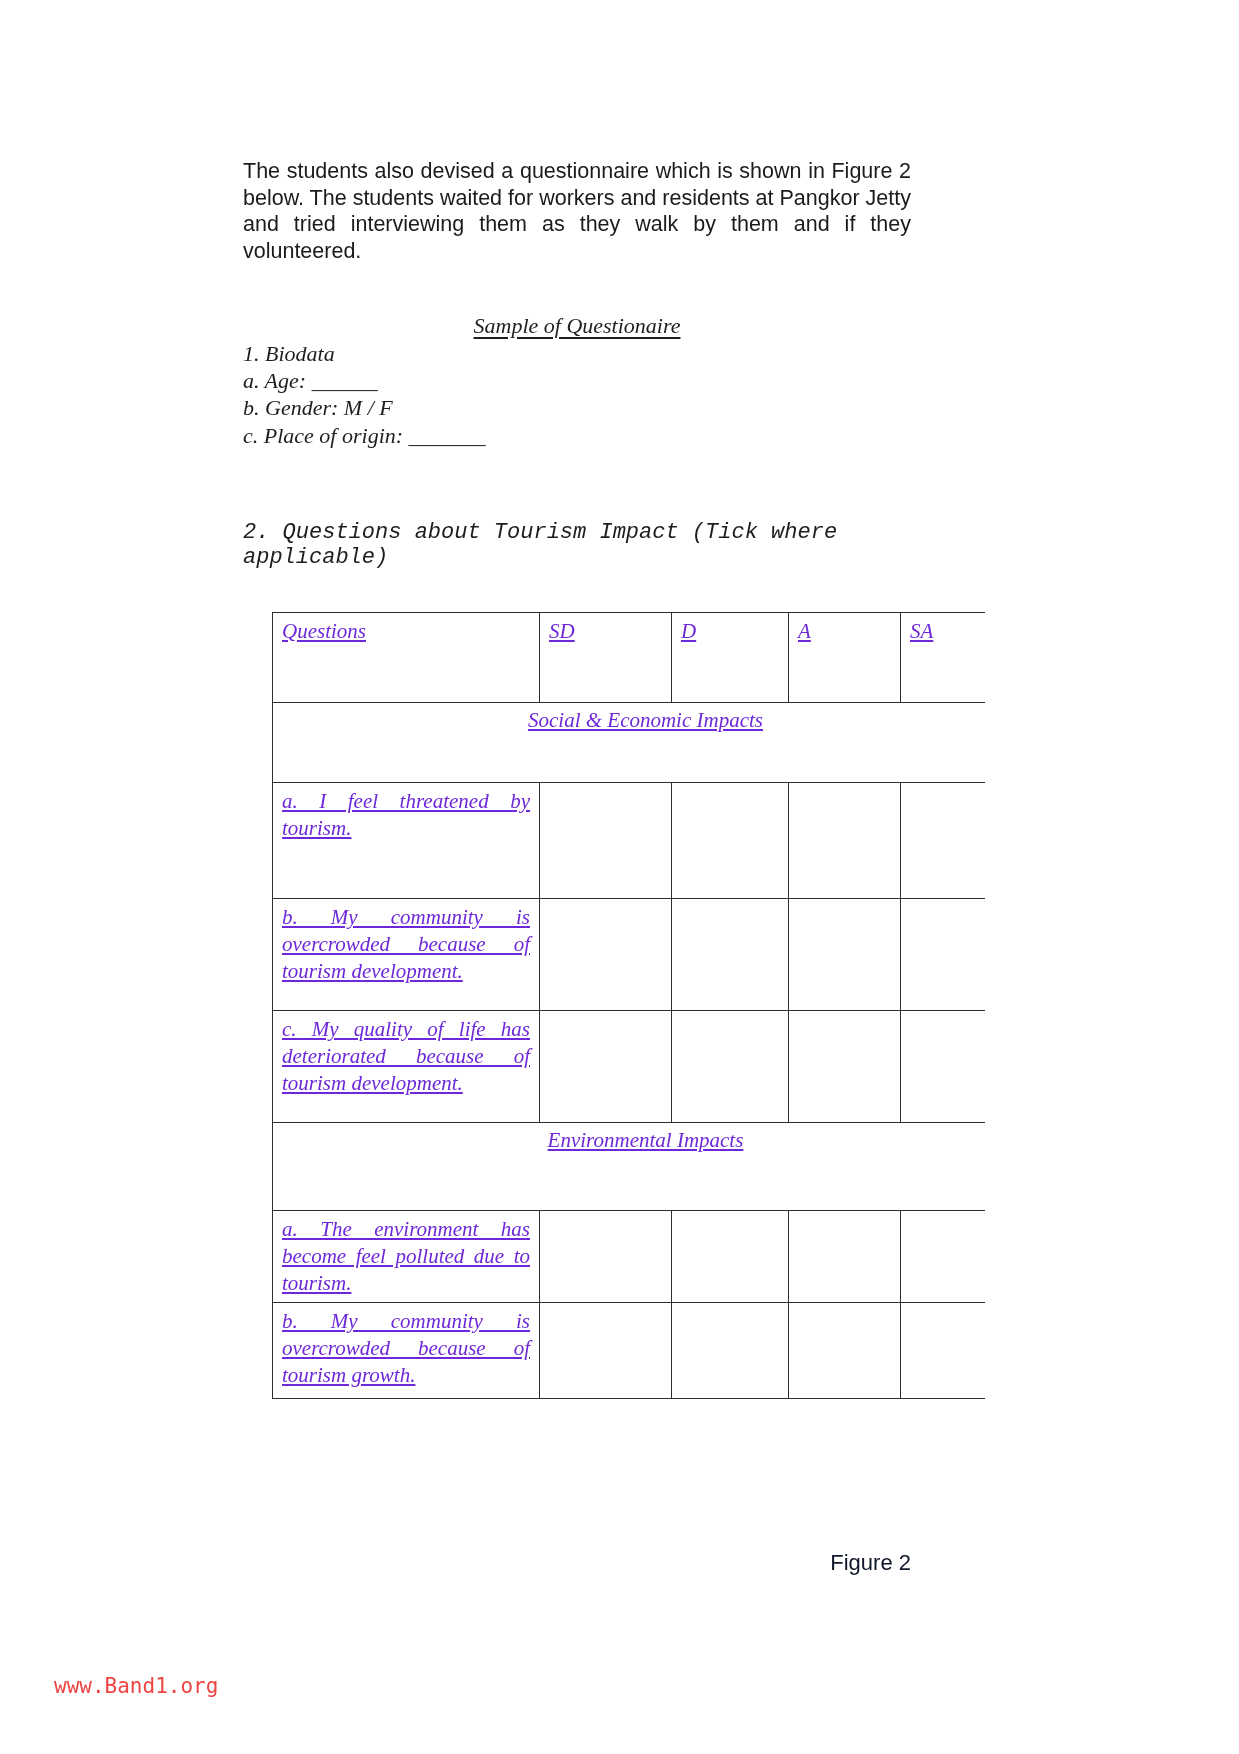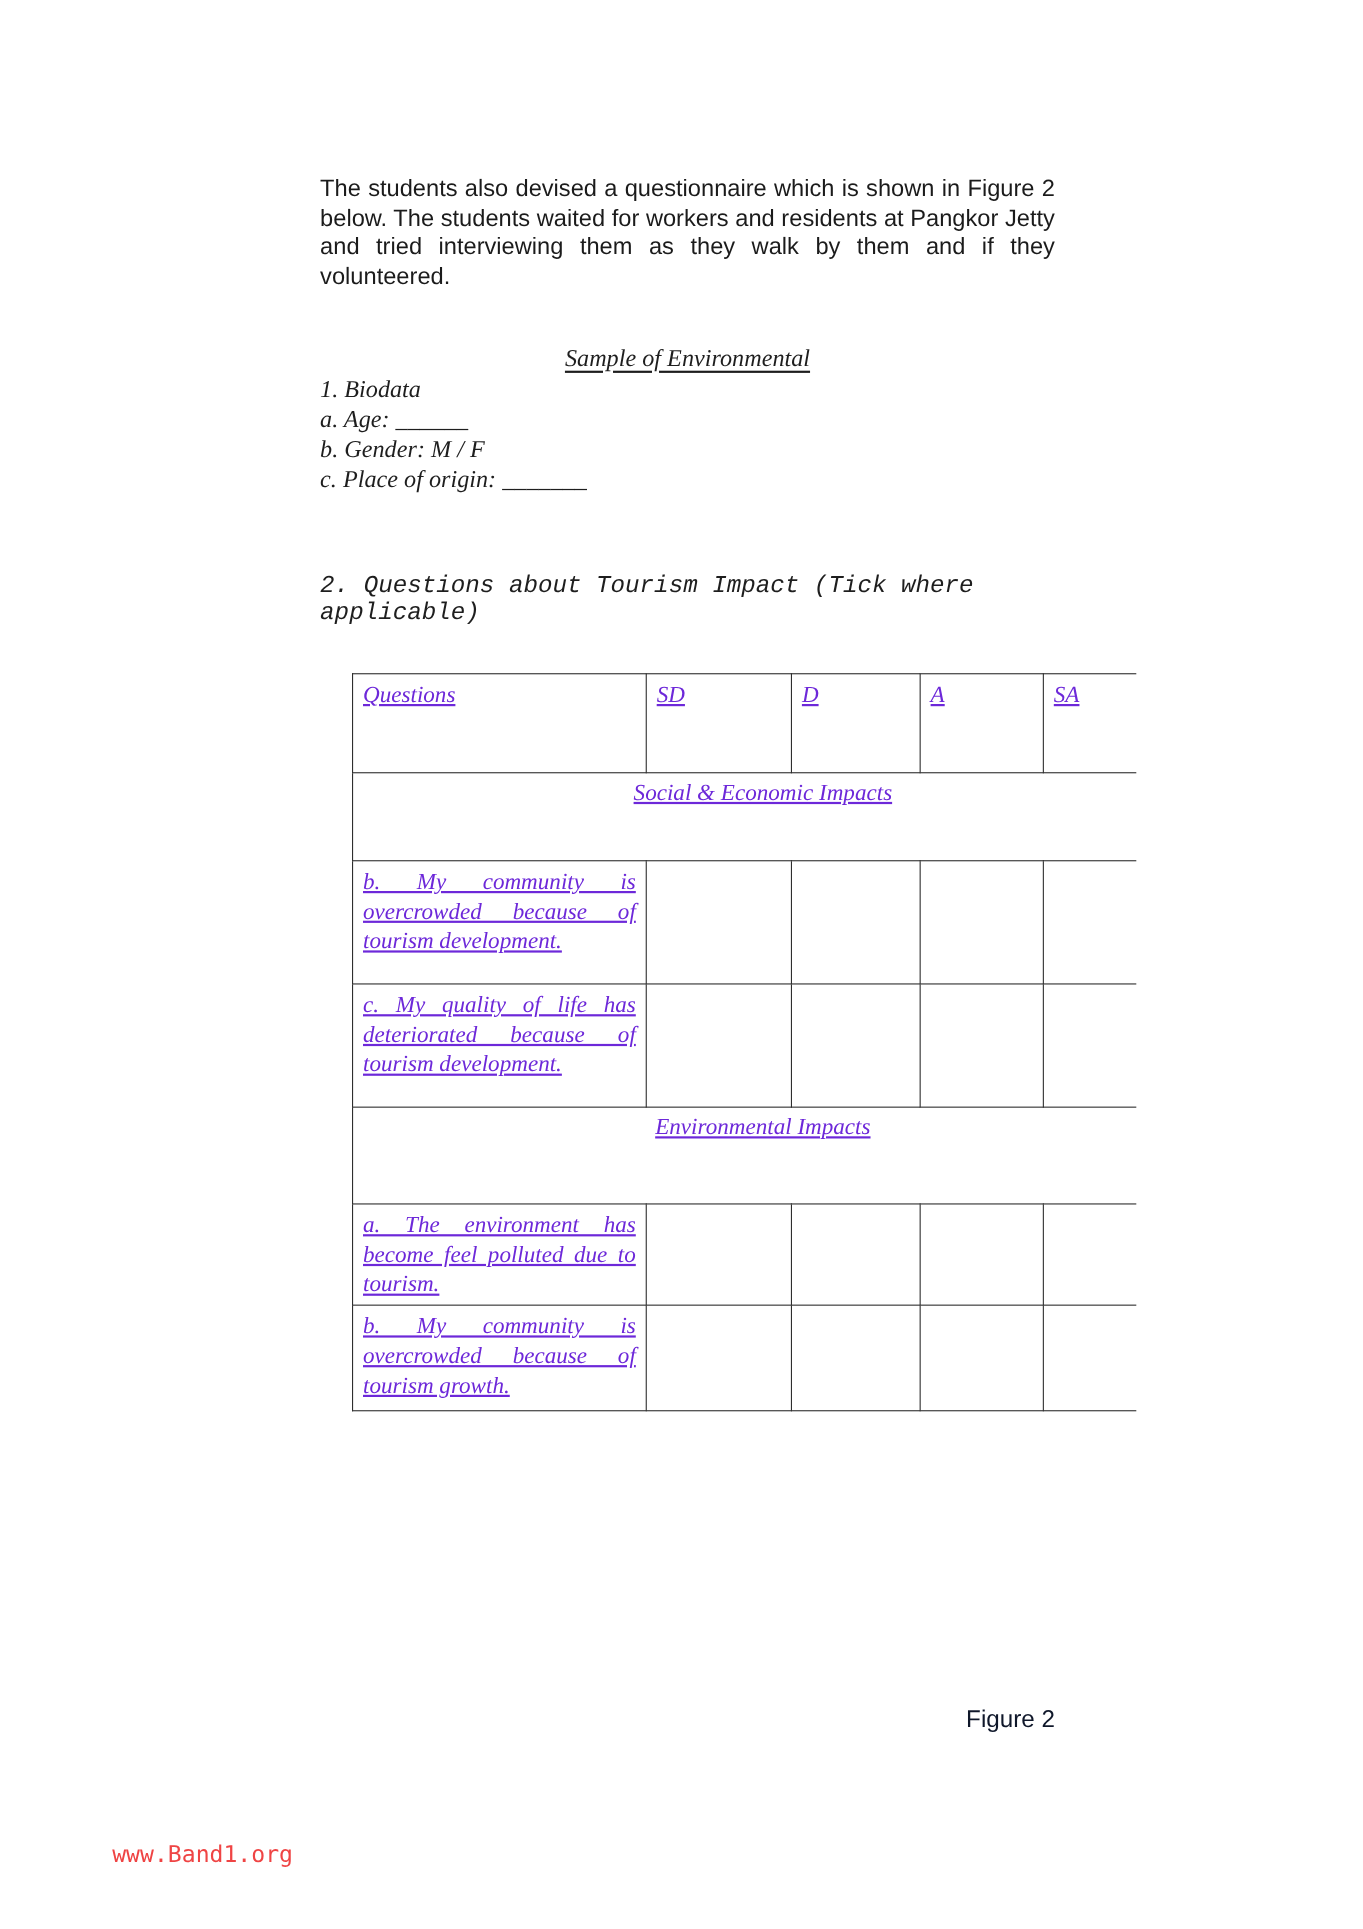--- a/index.html
+++ b/index.html
@@ -4,21 +4,20 @@
 <style>
   html,body{margin:0;padding:0;background:#ffffff;}
   .page{
     position:relative;
     width:985px;
     height:1754px;
     background:#ffffff;
     color:#1e1e1e;
     font-family:"Liberation Serif", serif;
     overflow:hidden;
-    margin-left:48px;
   }
   .intro{
     position:absolute;
     left:243px; top:158px; width:668px;
     margin:0;
     font-family:"Liberation Sans", sans-serif;
     font-size:21.5px;
     line-height:26.5px;
     text-align:justify;
     color:#1b1b1b;
@@ -99,21 +98,21 @@
   }
 </style>
 </head>
 <body>
 
 <div class="page">
 
   <p class="intro">The students also devised a questionnaire which is shown in Figure 2 below. The students waited for workers and residents at Pangkor Jetty and tried interviewing them as they walk by them and if they volunteered.</p>
 
   <div class="title-line">
-    <span>Sample of Environmental</span>
+    <span>Sample of Questionaire</span>
   </div>
 
   <div class="biodata">
     <div>1. Biodata</div>
     <div>a. Age: ______</div>
     <div>b. Gender: M / F</div>
     <div>c. Place of origin: _______</div>
   </div>
 
   <div class="q2-heading">2. Questions about Tourism Impact (Tick where applicable)</div>
@@ -133,20 +132,27 @@
       <td>SD</td>
       <td>D</td>
       <td>A</td>
       <td>SA</td>
     </tr>
 
     <tr style="height:80px">
       <td colspan="5" class="section-cell">Social &amp; Economic Impacts</td>
     </tr>
 
+    <tr style="height:116px">
+      <td class="q">a. I feel threatened by tourism.</td>
+      <td class="tick"></td>
+      <td class="tick"></td>
+      <td class="tick"></td>
+      <td class="tick"></td>
+    </tr>
 
     <tr style="height:112px">
       <td class="q">b. My community is overcrowded because of tourism development.</td>
       <td class="tick"></td>
       <td class="tick"></td>
       <td class="tick"></td>
       <td class="tick"></td>
     </tr>
 
     <tr style="height:112px">

